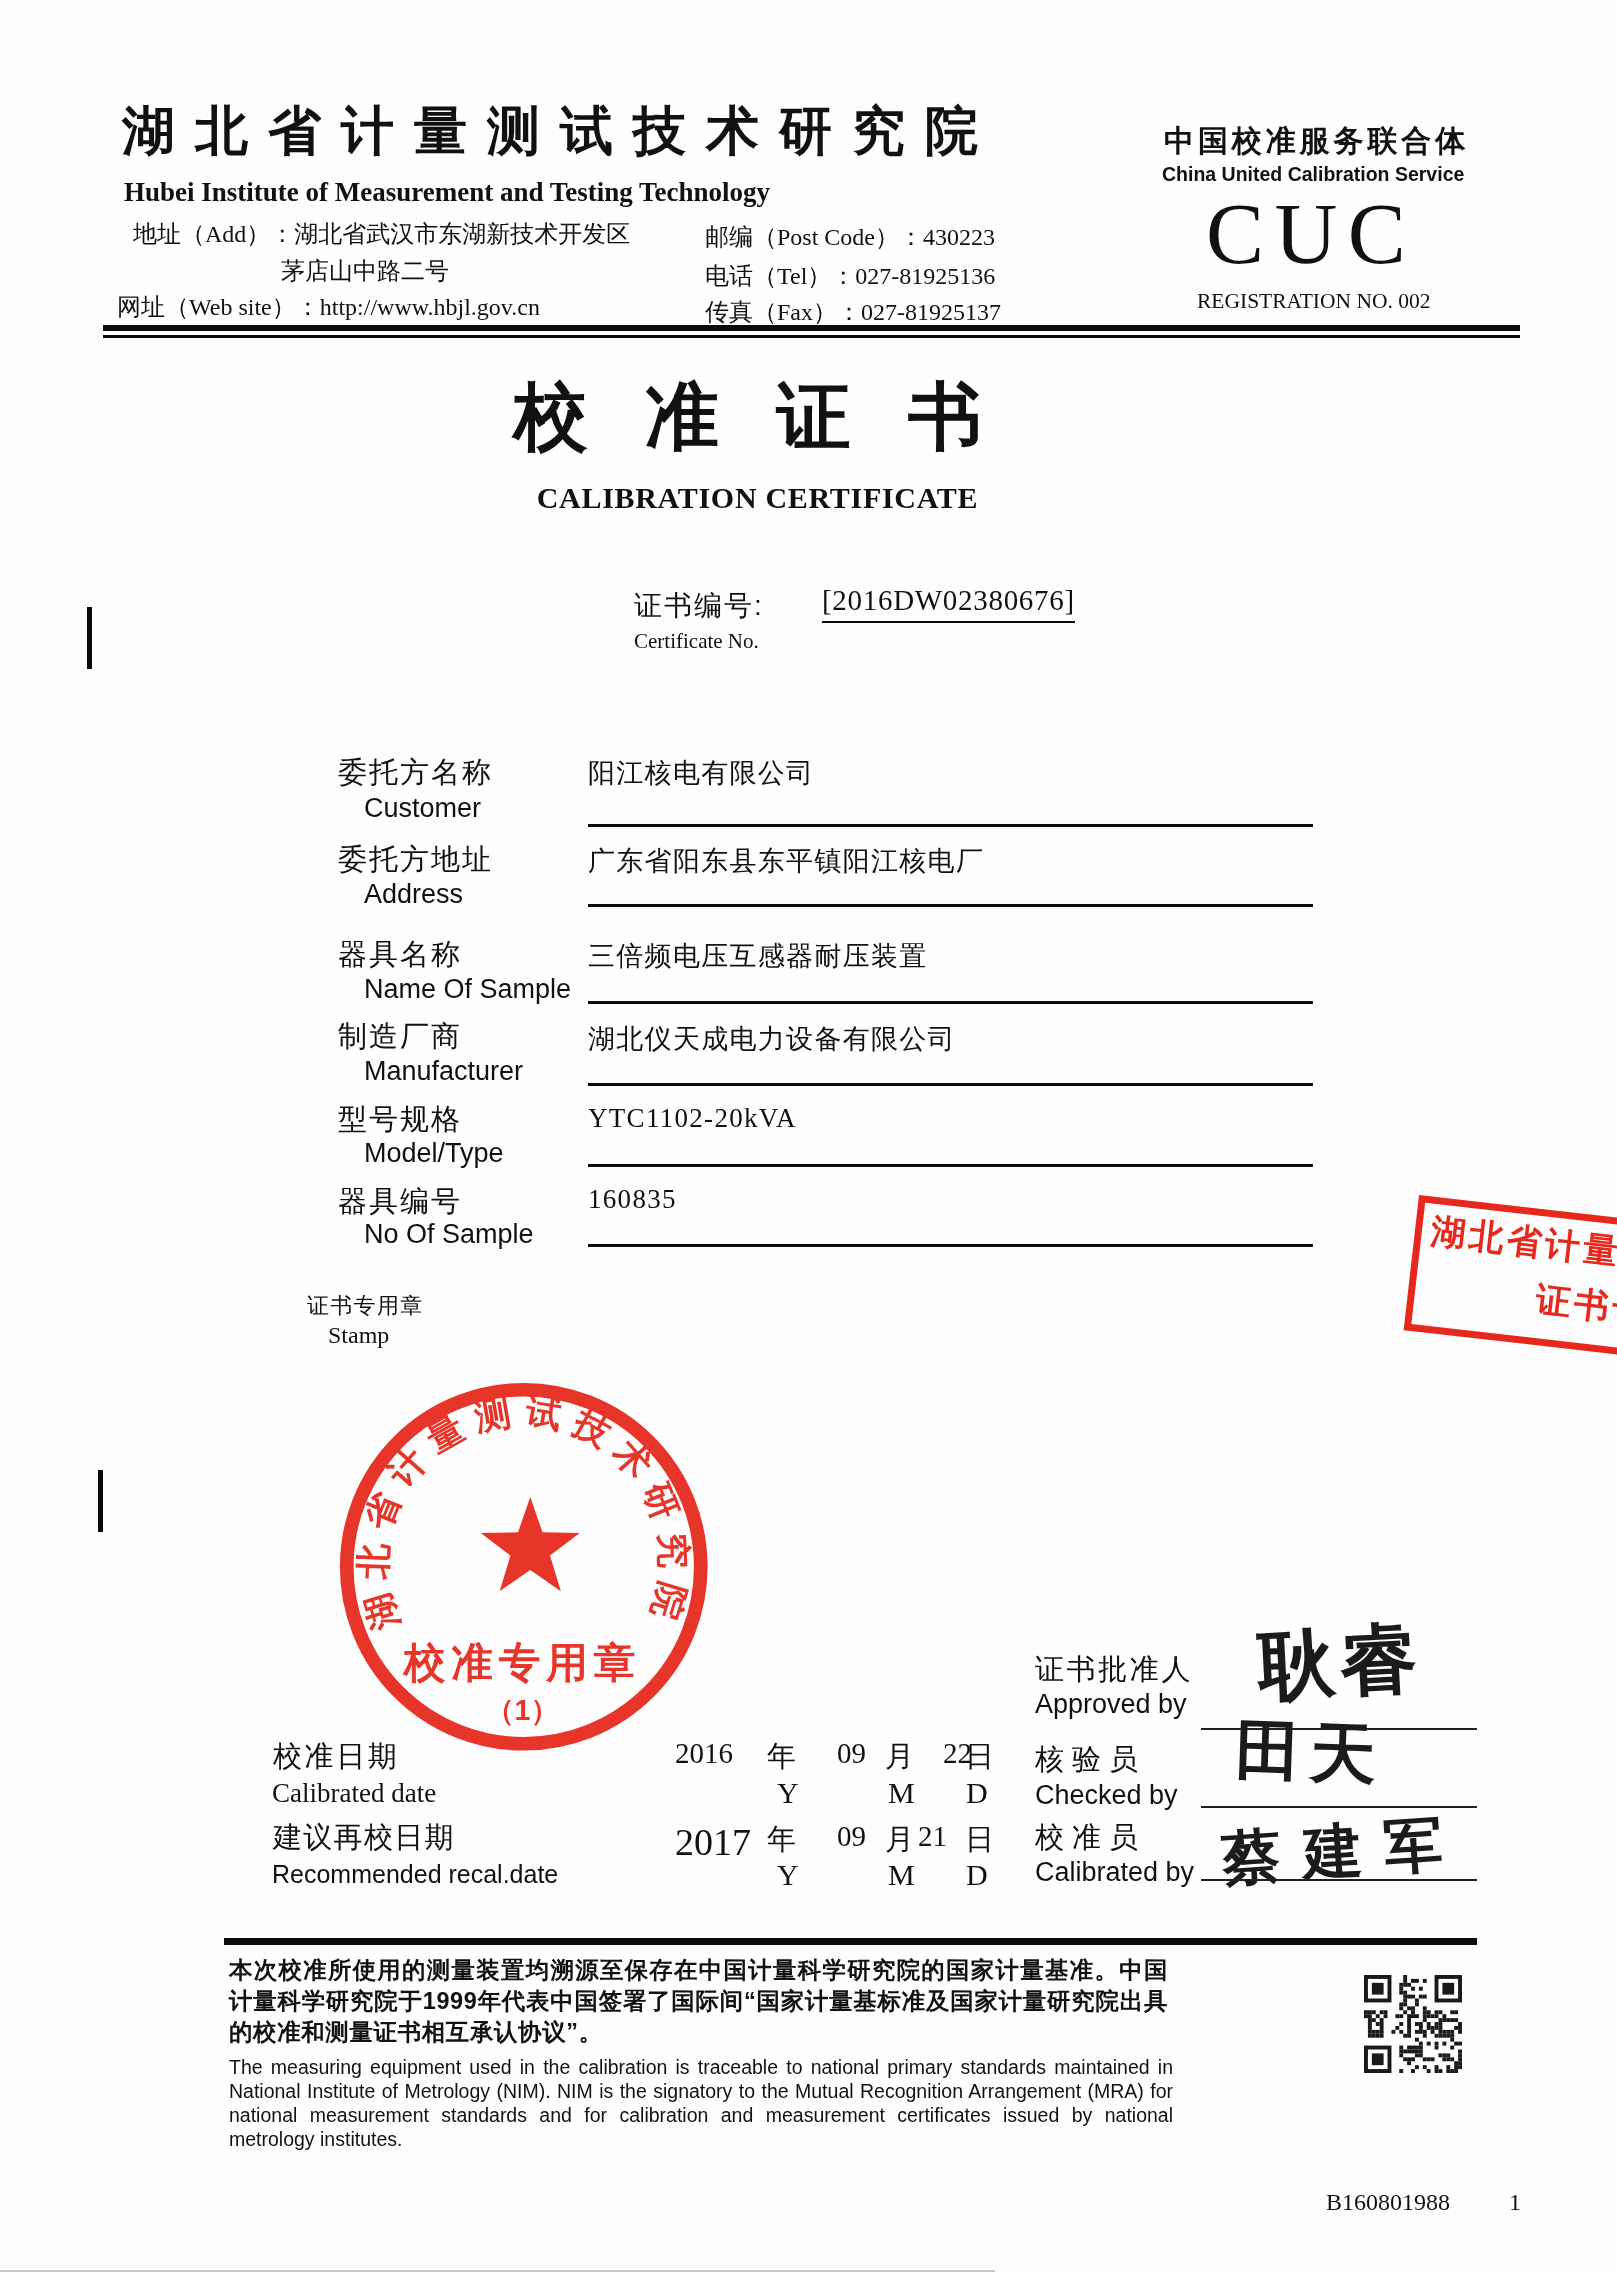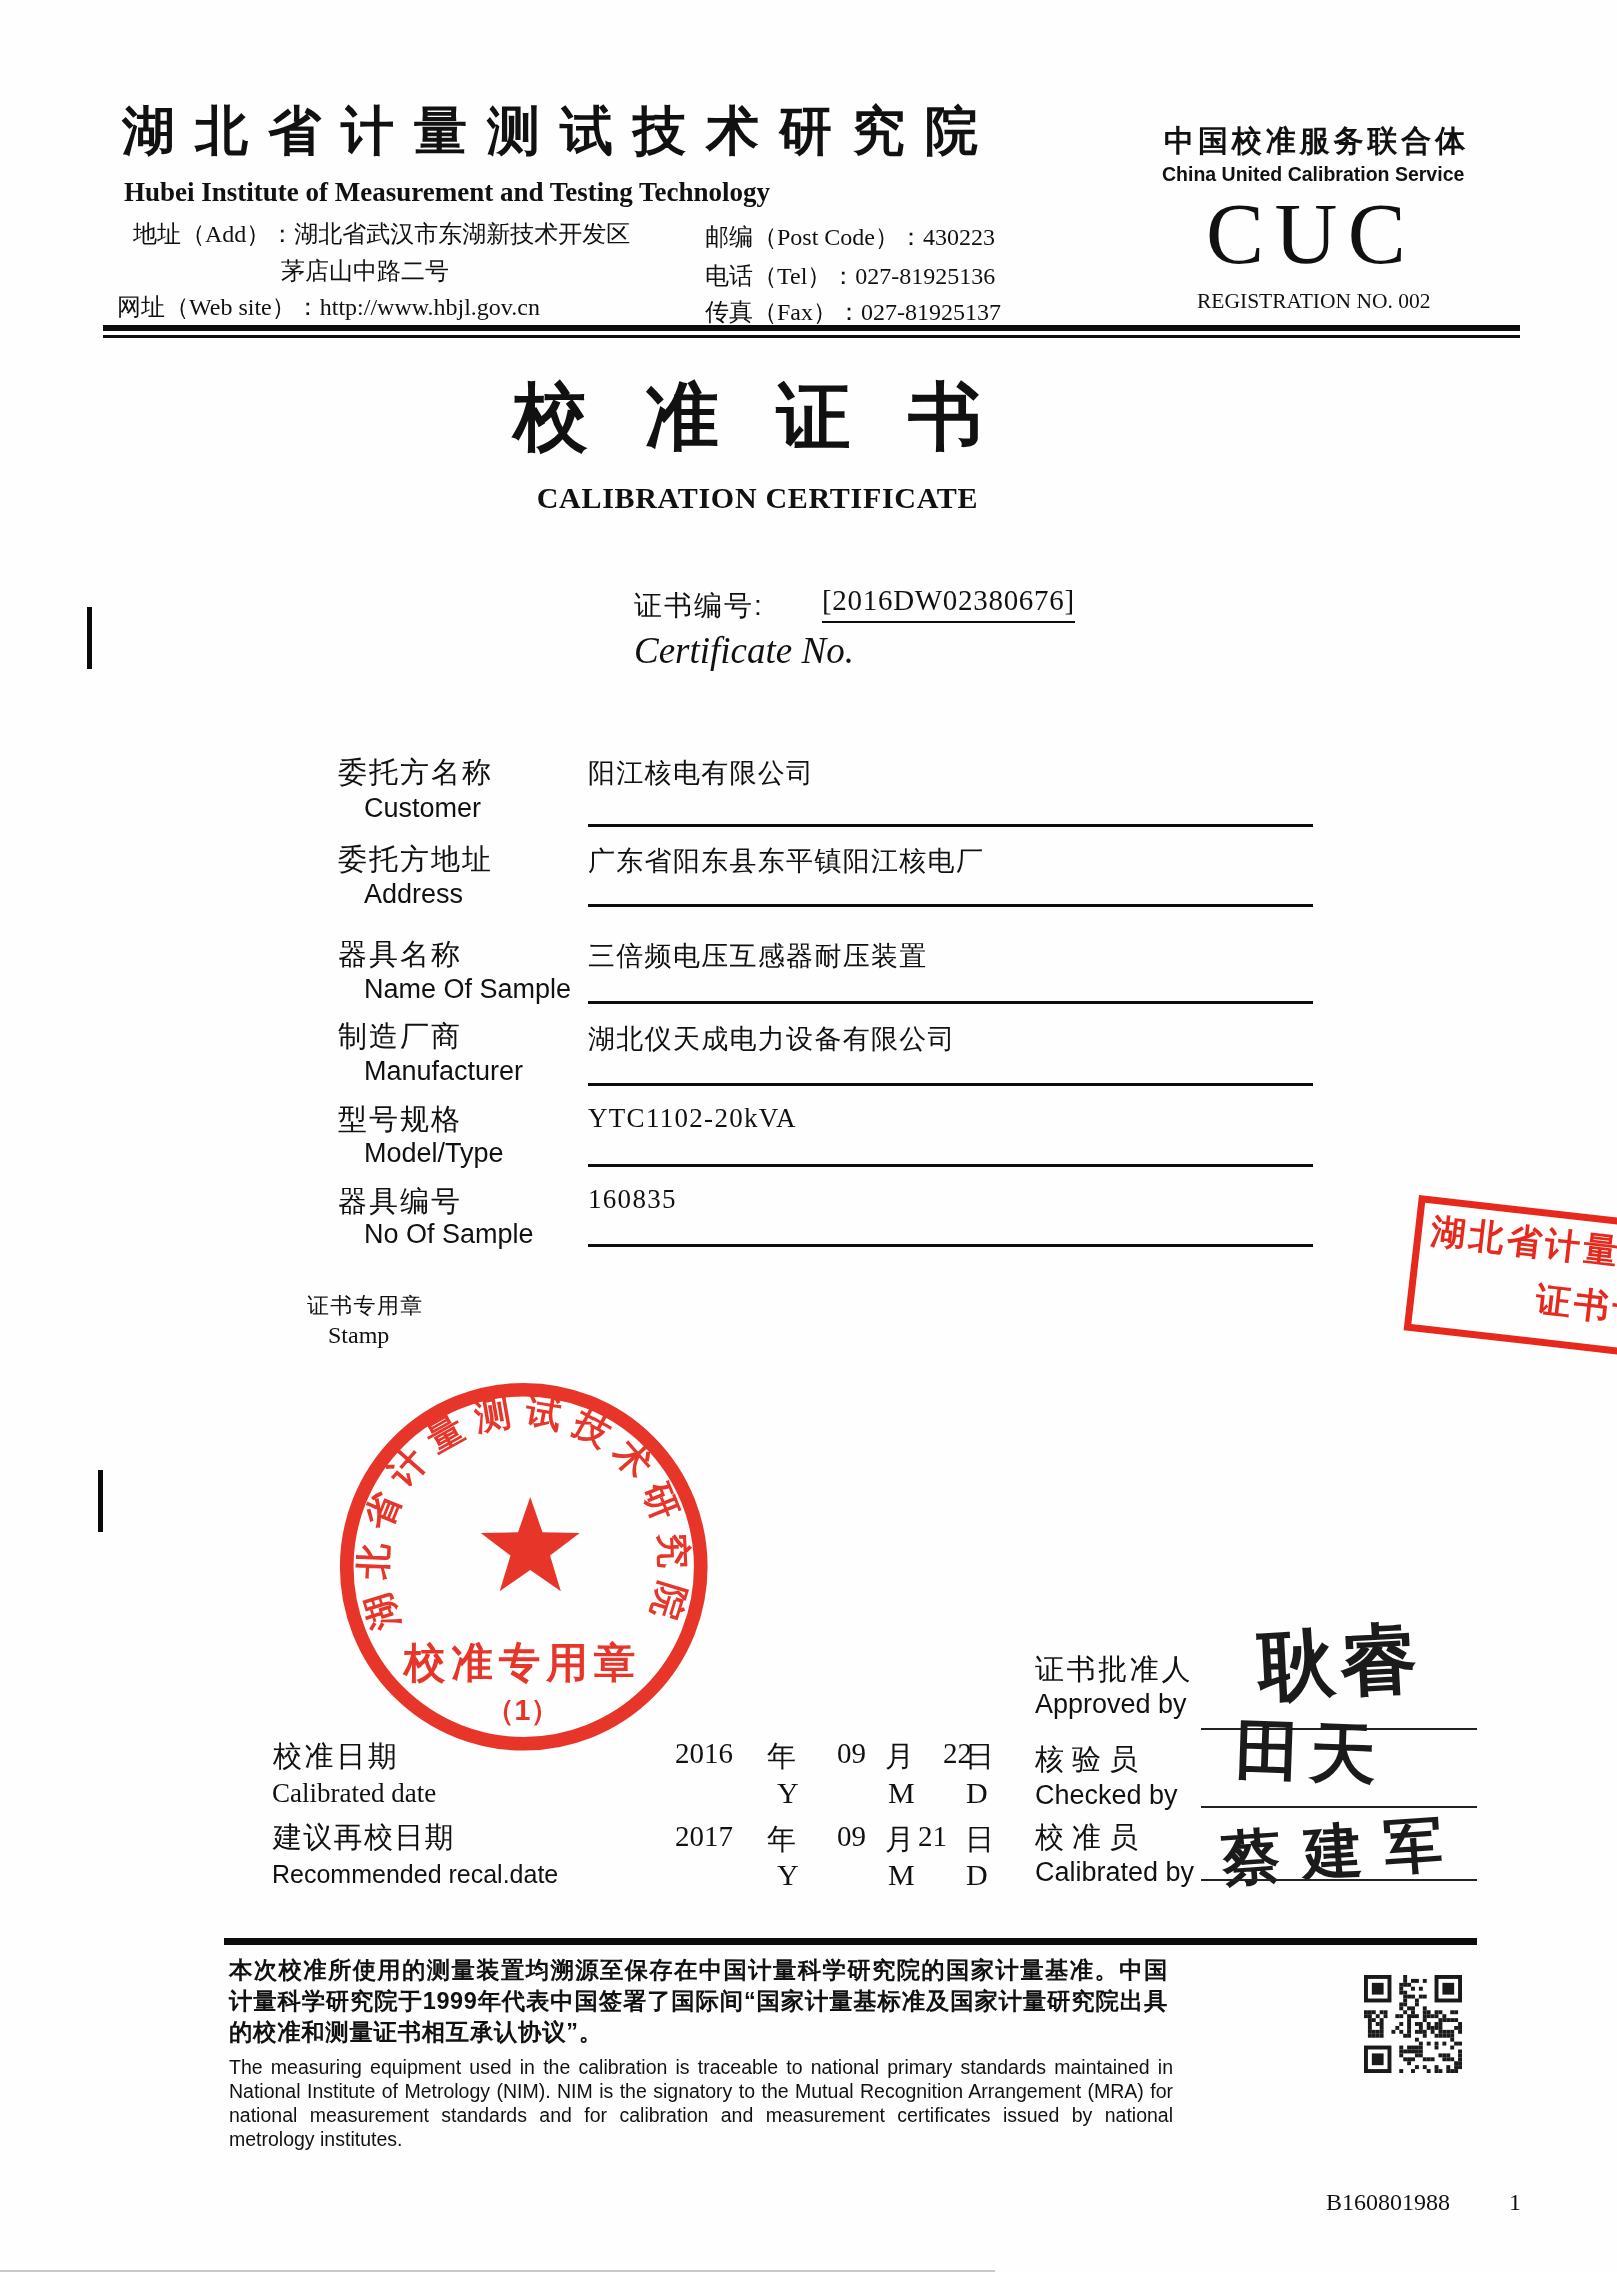--- a/index.html
+++ b/index.html
@@ -43,21 +43,21 @@
   <div class="abs serif" style="left:1197px;top:289px;font-size:21.5px;white-space:nowrap;">REGISTRATION NO. 002</div>
 
   <div class="abs rule" style="left:103px;top:325px;width:1417px;height:5.9px;"></div>
   <div class="abs rule" style="left:103px;top:335px;width:1417px;height:3.3px;"></div>
 
   <div class="abs serif center-band" style="top:368px;font-size:74px;font-weight:bold;letter-spacing:19.5px;">校 准 证 书</div>
   <div class="abs serif center-band" style="top:481px;font-size:30px;font-weight:bold;letter-spacing:0.7px;">CALIBRATION CERTIFICATE</div>
 
   <div class="abs sans" style="left:634px;top:587px;font-size:28px;font-weight:500;letter-spacing:2px;">证书编号:</div>
   <div class="abs serif" style="left:822px;top:584px;font-size:29px;border-bottom:2.6px solid #0d0d0d;padding-bottom:3.9px;letter-spacing:0.7px;">[2016DW02380676]</div>
-  <div class="abs serif" style="left:634px;top:629px;font-size:37px;font-style:italic;">Certificate No.</div>
+  <div class="abs serif" style="left:634px;top:629px;font-size:21px;">Certificate No.</div>
 
   <div class="abs label-cn" style="left:338px;top:753px;">委托方名称</div>
   <div class="abs label-en" style="left:338px;top:793px;">Customer</div>
   <div class="abs value" style="left:588px;top:755px;">阳江核电有限公司</div>
   <div class="fieldline" style="left:588px;top:824px;width:725px;"></div>
 
   <div class="abs label-cn" style="left:338px;top:840px;">委托方地址</div>
   <div class="abs label-en" style="left:338px;top:879px;">Address</div>
   <div class="abs value" style="left:588px;top:843px;">广东省阳东县东平镇阳江核电厂</div>
   <div class="fieldline" style="left:588px;top:904px;width:725px;"></div>
@@ -126,21 +126,21 @@
   <div class="abs serif" style="left:837px;top:1737px;font-size:29px;">09</div>
   <div class="abs serif" style="left:885px;top:1737px;font-size:29px;">月</div>
   <div class="abs serif" style="left:943px;top:1737px;font-size:29px;">22</div>
   <div class="abs serif" style="left:965px;top:1737px;font-size:29px;">日</div>
   <div class="abs serif" style="left:777px;top:1776px;font-size:30px;">Y</div>
   <div class="abs serif" style="left:888px;top:1776px;font-size:30px;">M</div>
   <div class="abs serif" style="left:966px;top:1776px;font-size:30px;">D</div>
 
   <div class="abs sans" style="left:273px;top:1818px;font-size:29px;font-weight:500;letter-spacing:1.3px;">建议再校日期</div>
   <div class="abs sans" style="left:272px;top:1860px;font-size:25px;">Recommended recal.date</div>
-  <div class="abs serif" style="left:675px;top:1820px;font-size:29px;">2017</div>
+  <div class="abs serif" style="left:675px;top:1820px;font-size:38px;">2017</div>
   <div class="abs serif" style="left:767px;top:1820px;font-size:29px;">年</div>
   <div class="abs serif" style="left:837px;top:1820px;font-size:29px;">09</div>
   <div class="abs serif" style="left:885px;top:1820px;font-size:29px;">月</div>
   <div class="abs serif" style="left:918px;top:1820px;font-size:29px;">21</div>
   <div class="abs serif" style="left:965px;top:1820px;font-size:29px;">日</div>
   <div class="abs serif" style="left:777px;top:1858px;font-size:30px;">Y</div>
   <div class="abs serif" style="left:888px;top:1858px;font-size:30px;">M</div>
   <div class="abs serif" style="left:966px;top:1858px;font-size:30px;">D</div>
 
   <div class="abs rule" style="left:224px;top:1938px;width:1253px;height:6.5px;"></div>

